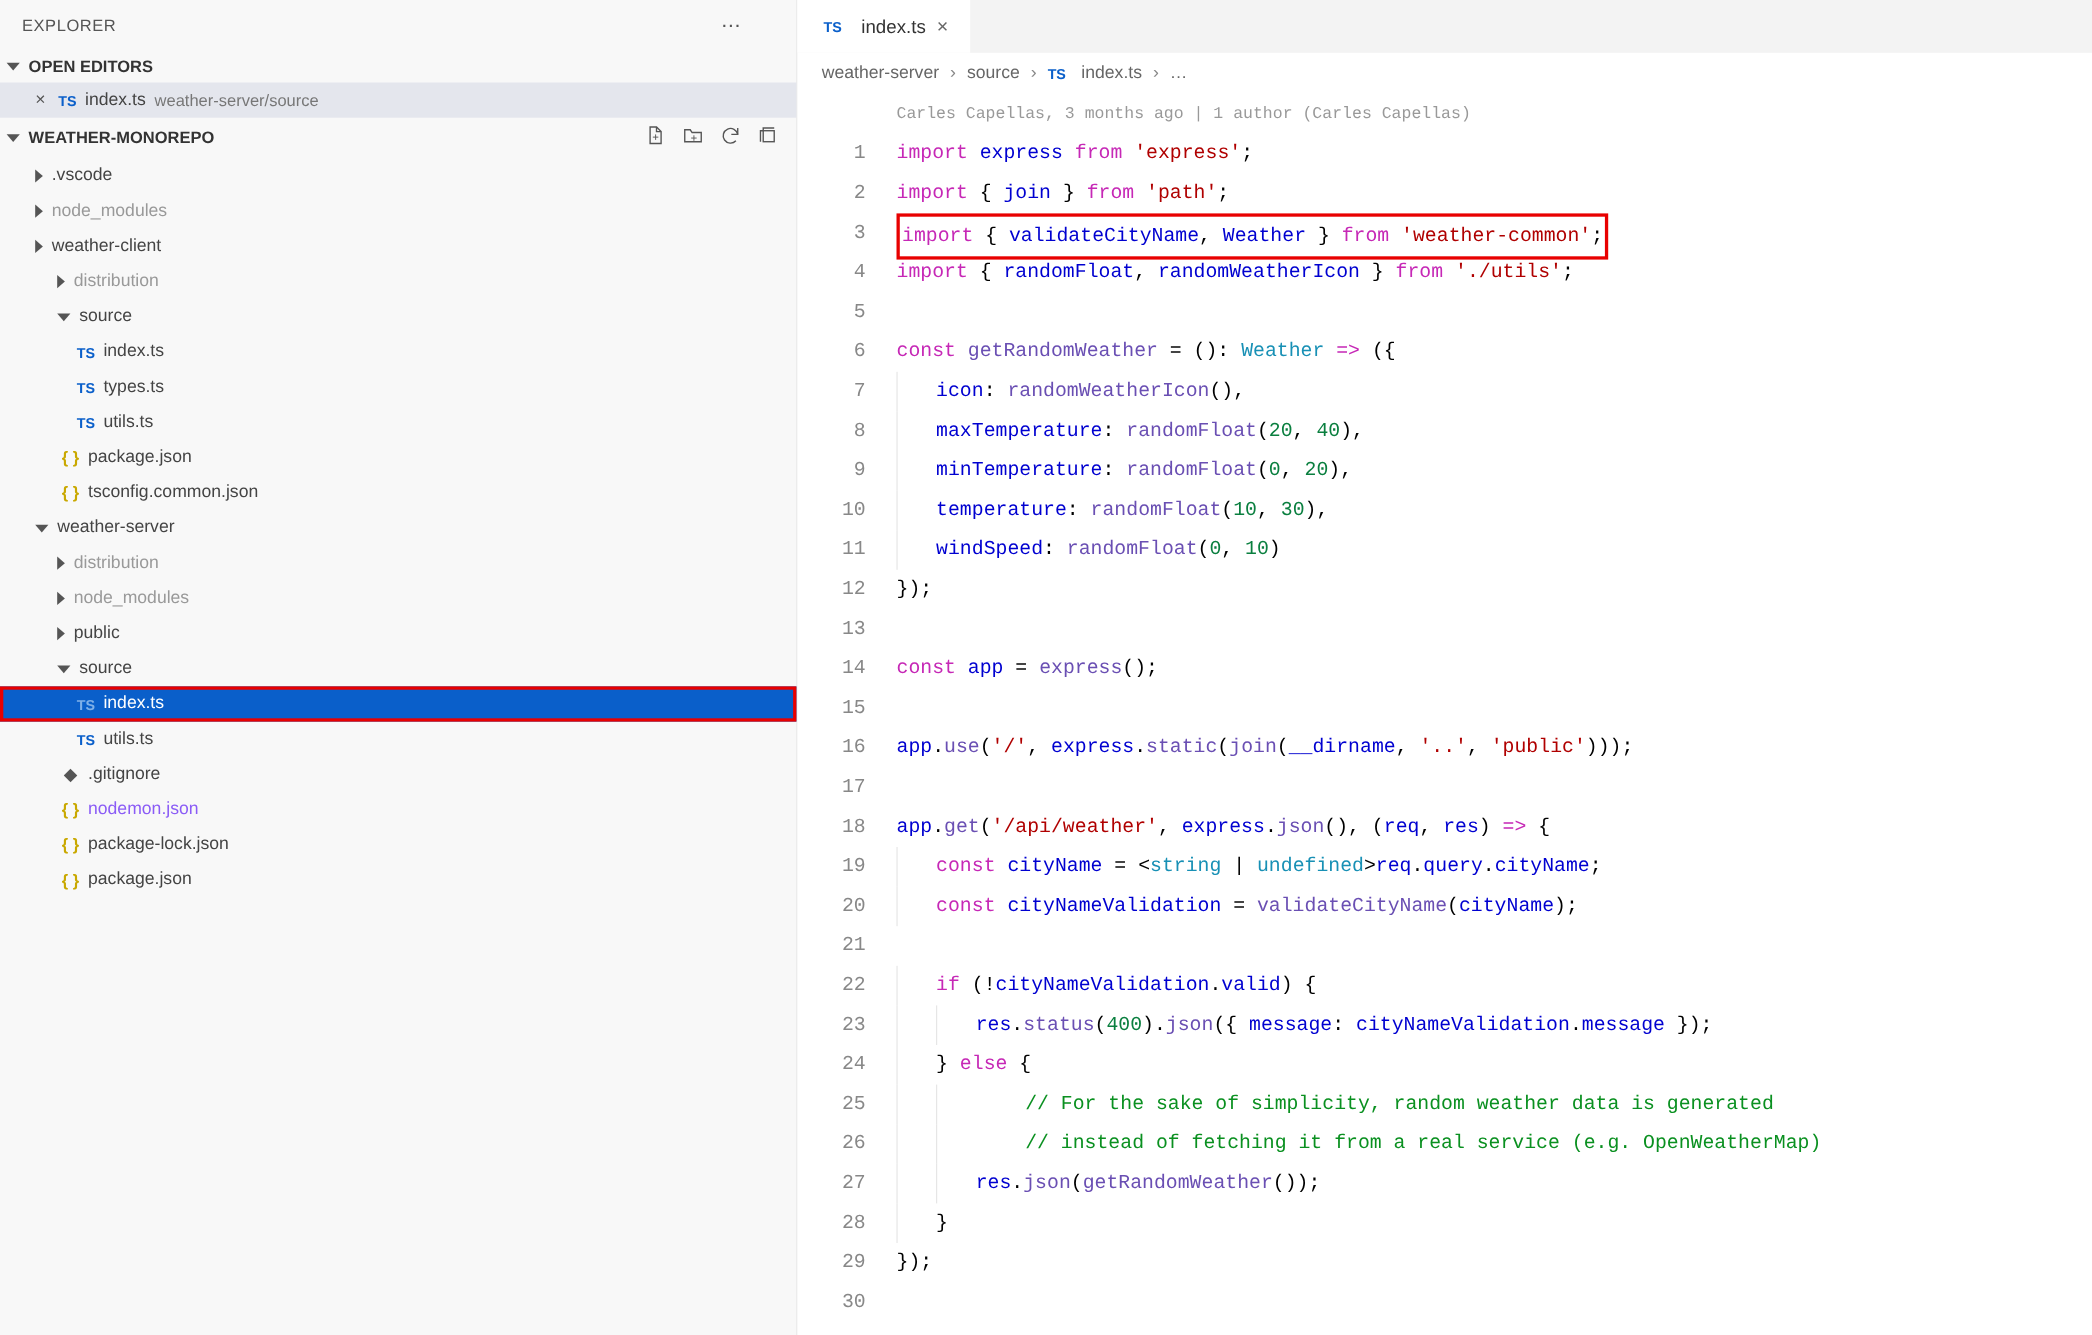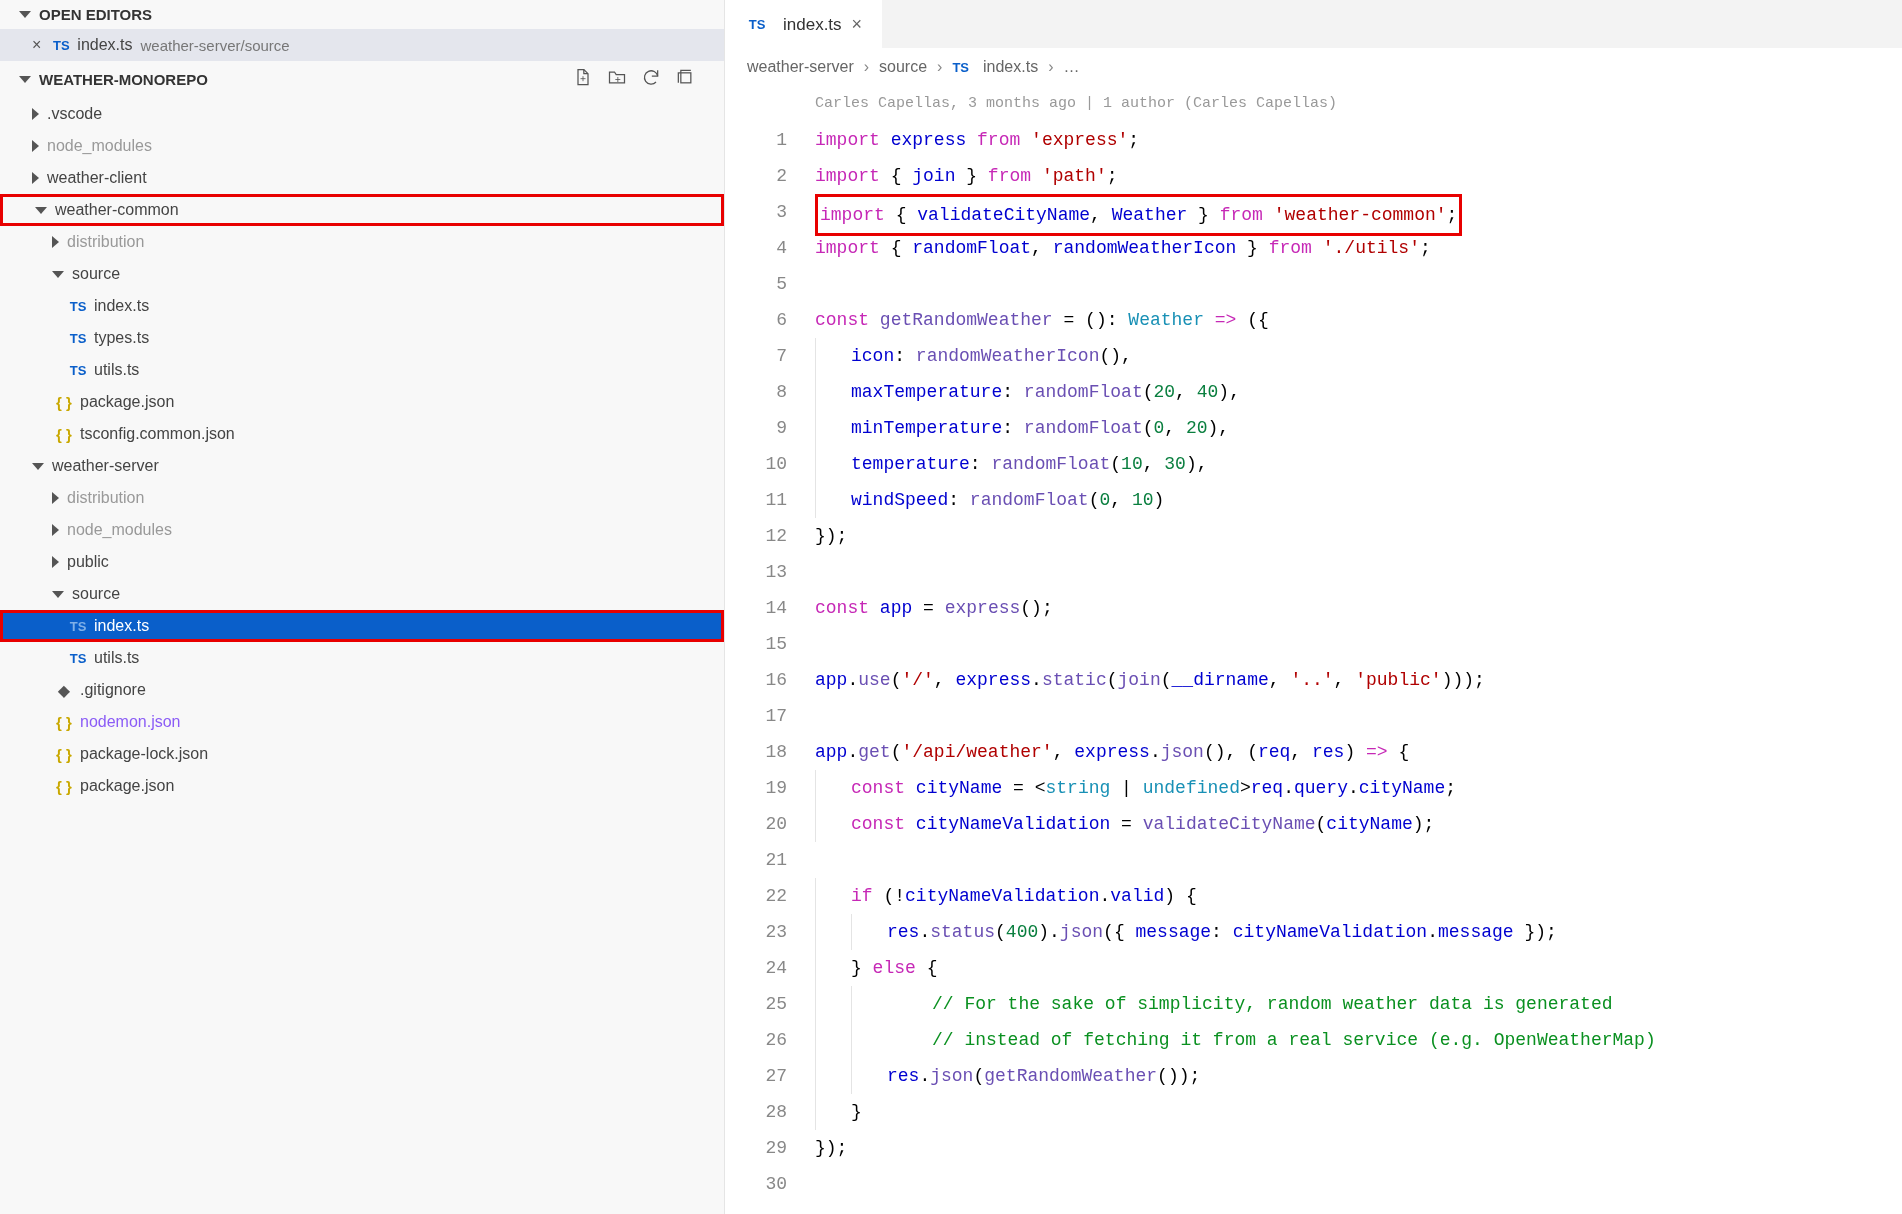--- a/index.html
+++ b/index.html
@@ -27,21 +27,21 @@
   padding: 12px 20px;
   font-size: 15px;
   font-weight: 400;
   letter-spacing: 0.5px;
   color: #555;
 }
 .ellipsis { font-size: 18px; color: #555; cursor: pointer; padding: 0 30px; }
 .section-header {
   display: flex;
   align-items: center;
-  padding: 6px 19px;
+  padding: 6px 6px;
   font-size: 15px;
   font-weight: 700;
   color: #333;
   cursor: pointer;
 }
 .section-header.workspace {
   justify-content: space-between;
 }
 .workspace-actions { display: flex; gap: 14px; color: #555; font-size: 18px; padding-right: 10px; }
 .workspace-actions span { cursor: pointer; }
@@ -154,20 +154,24 @@
 .tok-op { color: #000; }
 
 .hl-box { border: 3px solid #e80000; display: inline-block; padding: 0 2px; }
 
 svg.nf-icon { width: 20px; height: 20px; stroke: #555; fill: none; stroke-width: 1.5; }
 </style>
 </head>
 <body>
 
 <div class="sidebar">
+  <div class="explorer-header">
+    <span>EXPLORER</span>
+    <span class="ellipsis">⋯</span>
+  </div>
 
   <div class="section-header">
     <span class="chevron down"></span>
     <span>OPEN EDITORS</span>
   </div>
   <div id="open-editors-container">
       <div class="tree-row open-editor indent-1">
         <span class="close-x">×</span>
     <span class="icon ts">TS</span>
     <span class="tree-label">index.ts</span>
@@ -206,24 +210,20 @@
         <span class="chevron right"></span>
         <span class="tree-label" style="color:#444">.vscode</span>
       </div>
       <div class="tree-row indent-1">
         <span class="chevron right"></span>
         <span class="tree-label" style="color:#999">node_modules</span>
       </div>
       <div class="tree-row indent-1">
         <span class="chevron right"></span>
         <span class="tree-label" style="color:#444">weather-client</span>
-      </div>
-      <div class="tree-row indent-1 red-box">
-        <span class="chevron down"></span>
-        <span class="tree-label" style="color:#444">weather-common</span>
       </div>
       <div class="tree-row indent-2">
         <span class="chevron right"></span>
         <span class="tree-label" style="color:#999">distribution</span>
       </div>
       <div class="tree-row indent-2">
         <span class="chevron down"></span>
         <span class="tree-label" style="color:#444">source</span>
       </div>
       <div class="tree-row indent-3">

